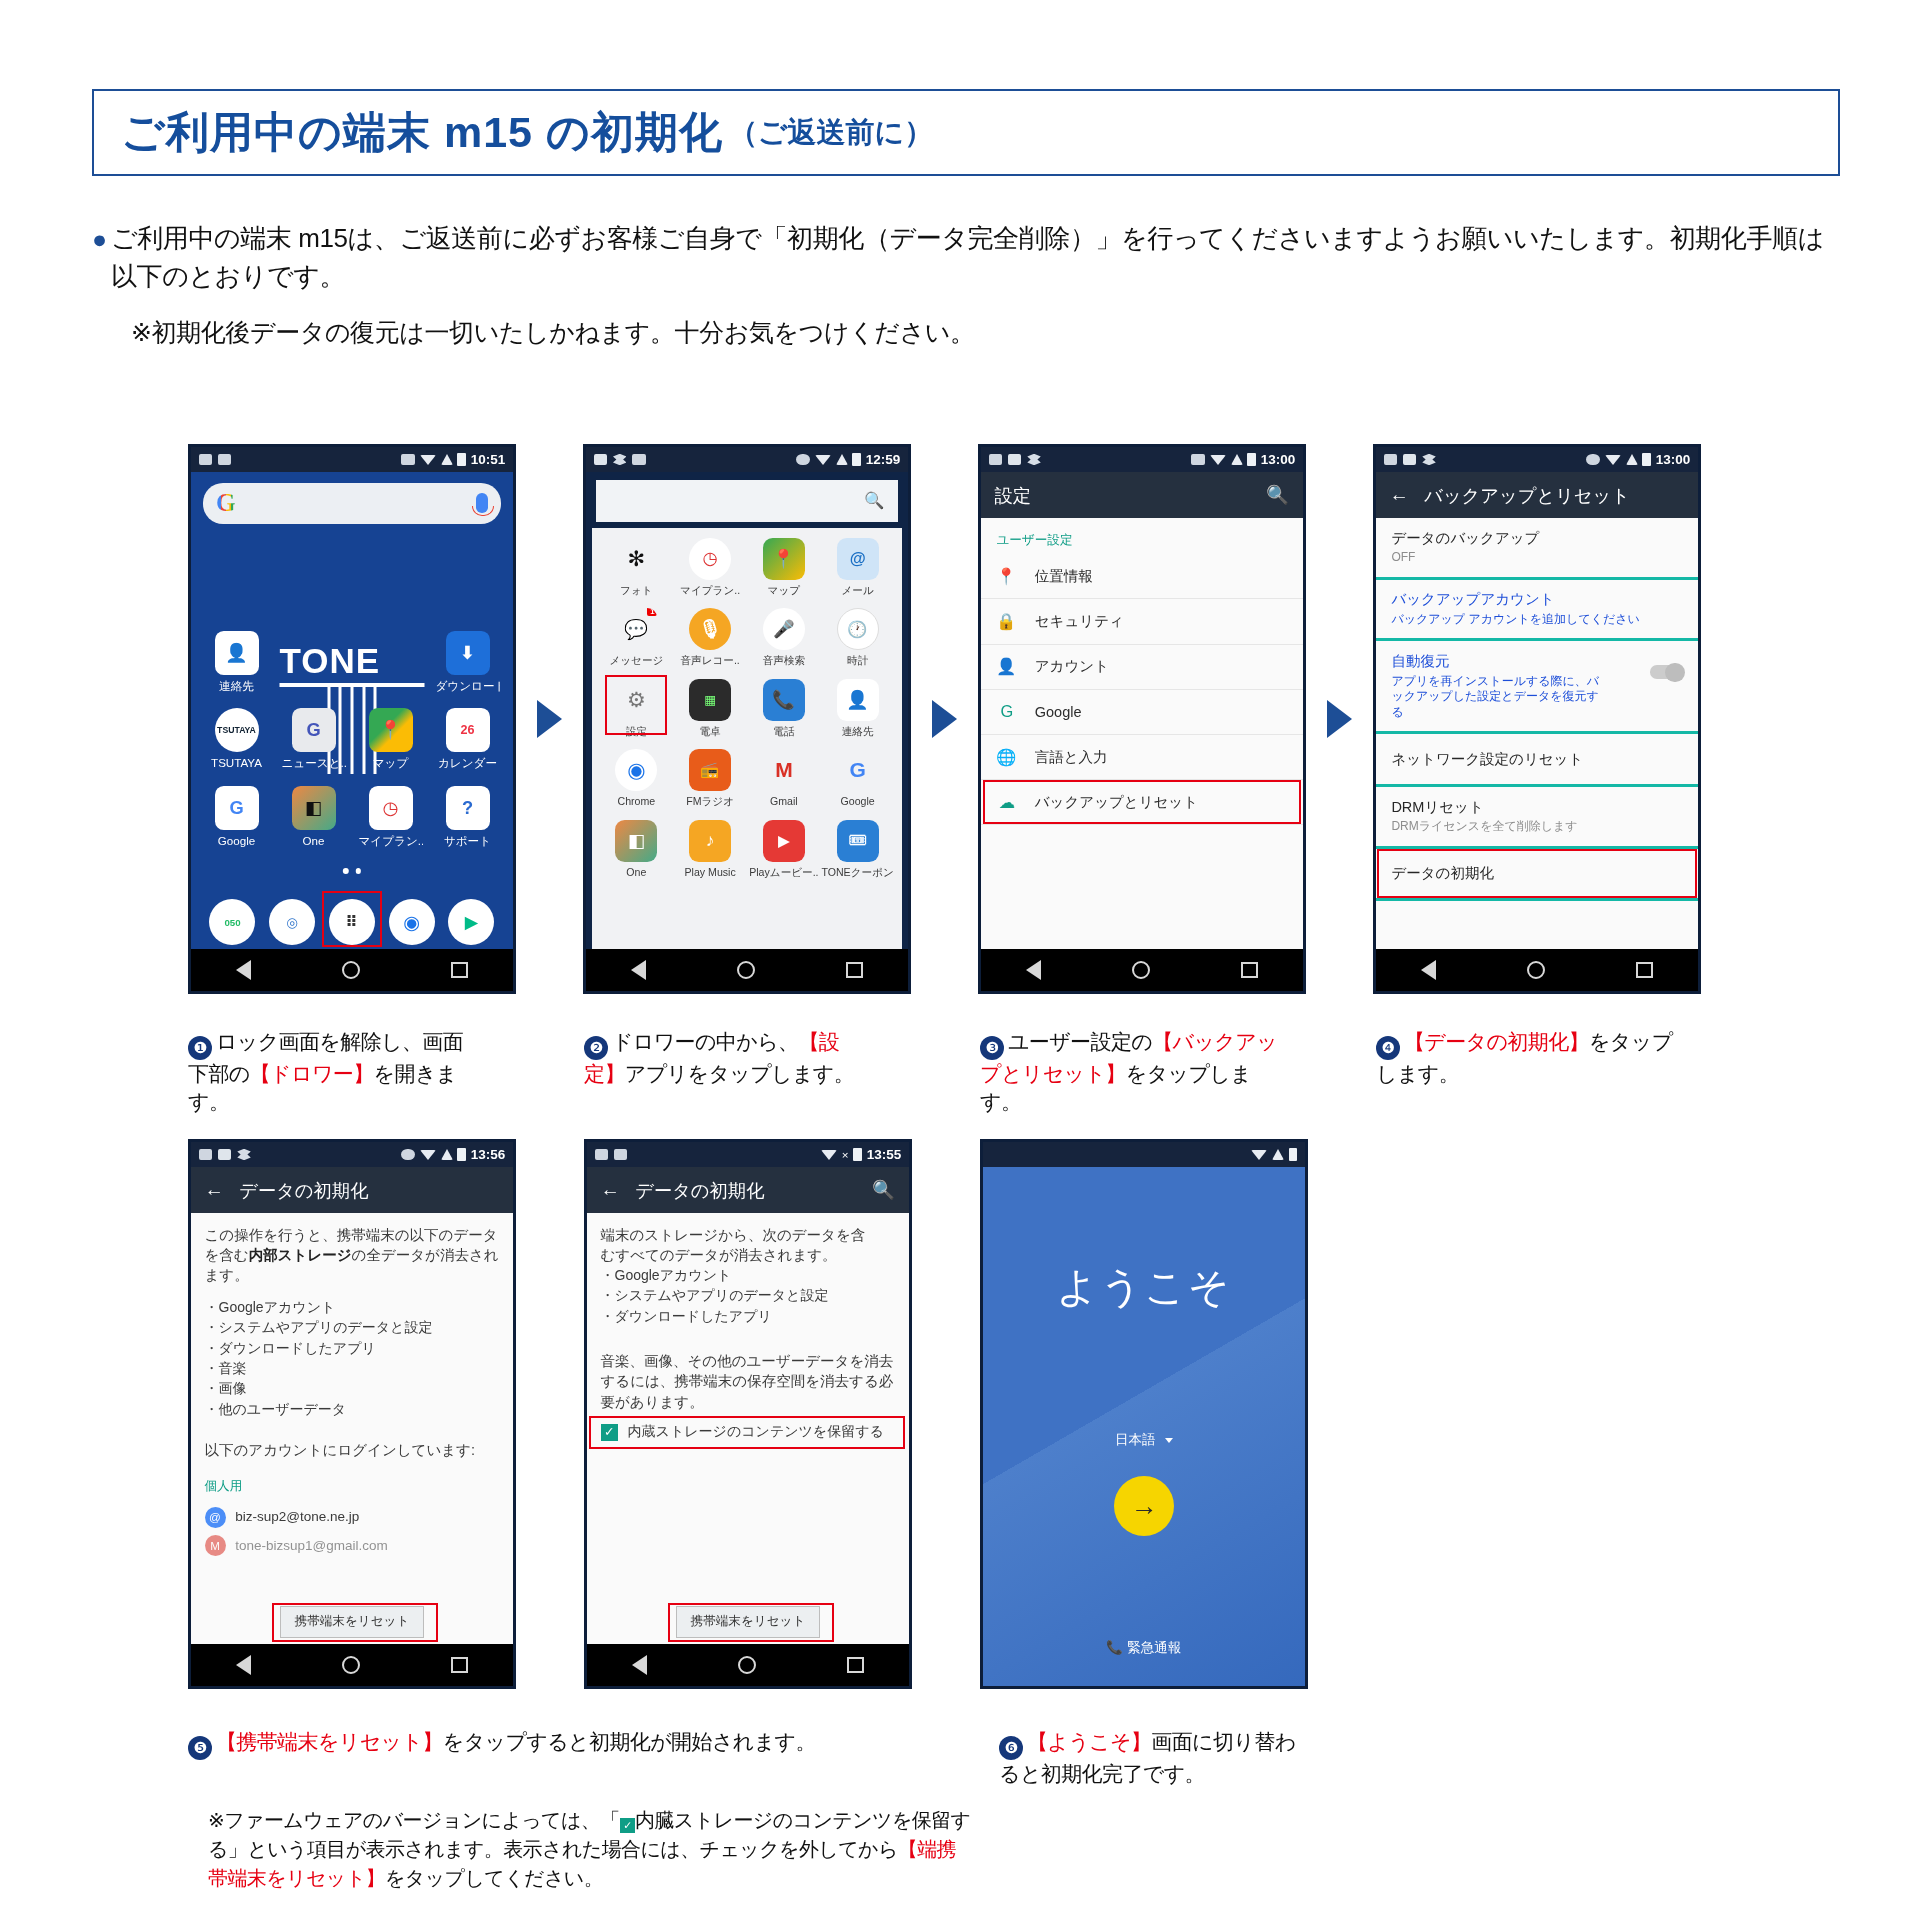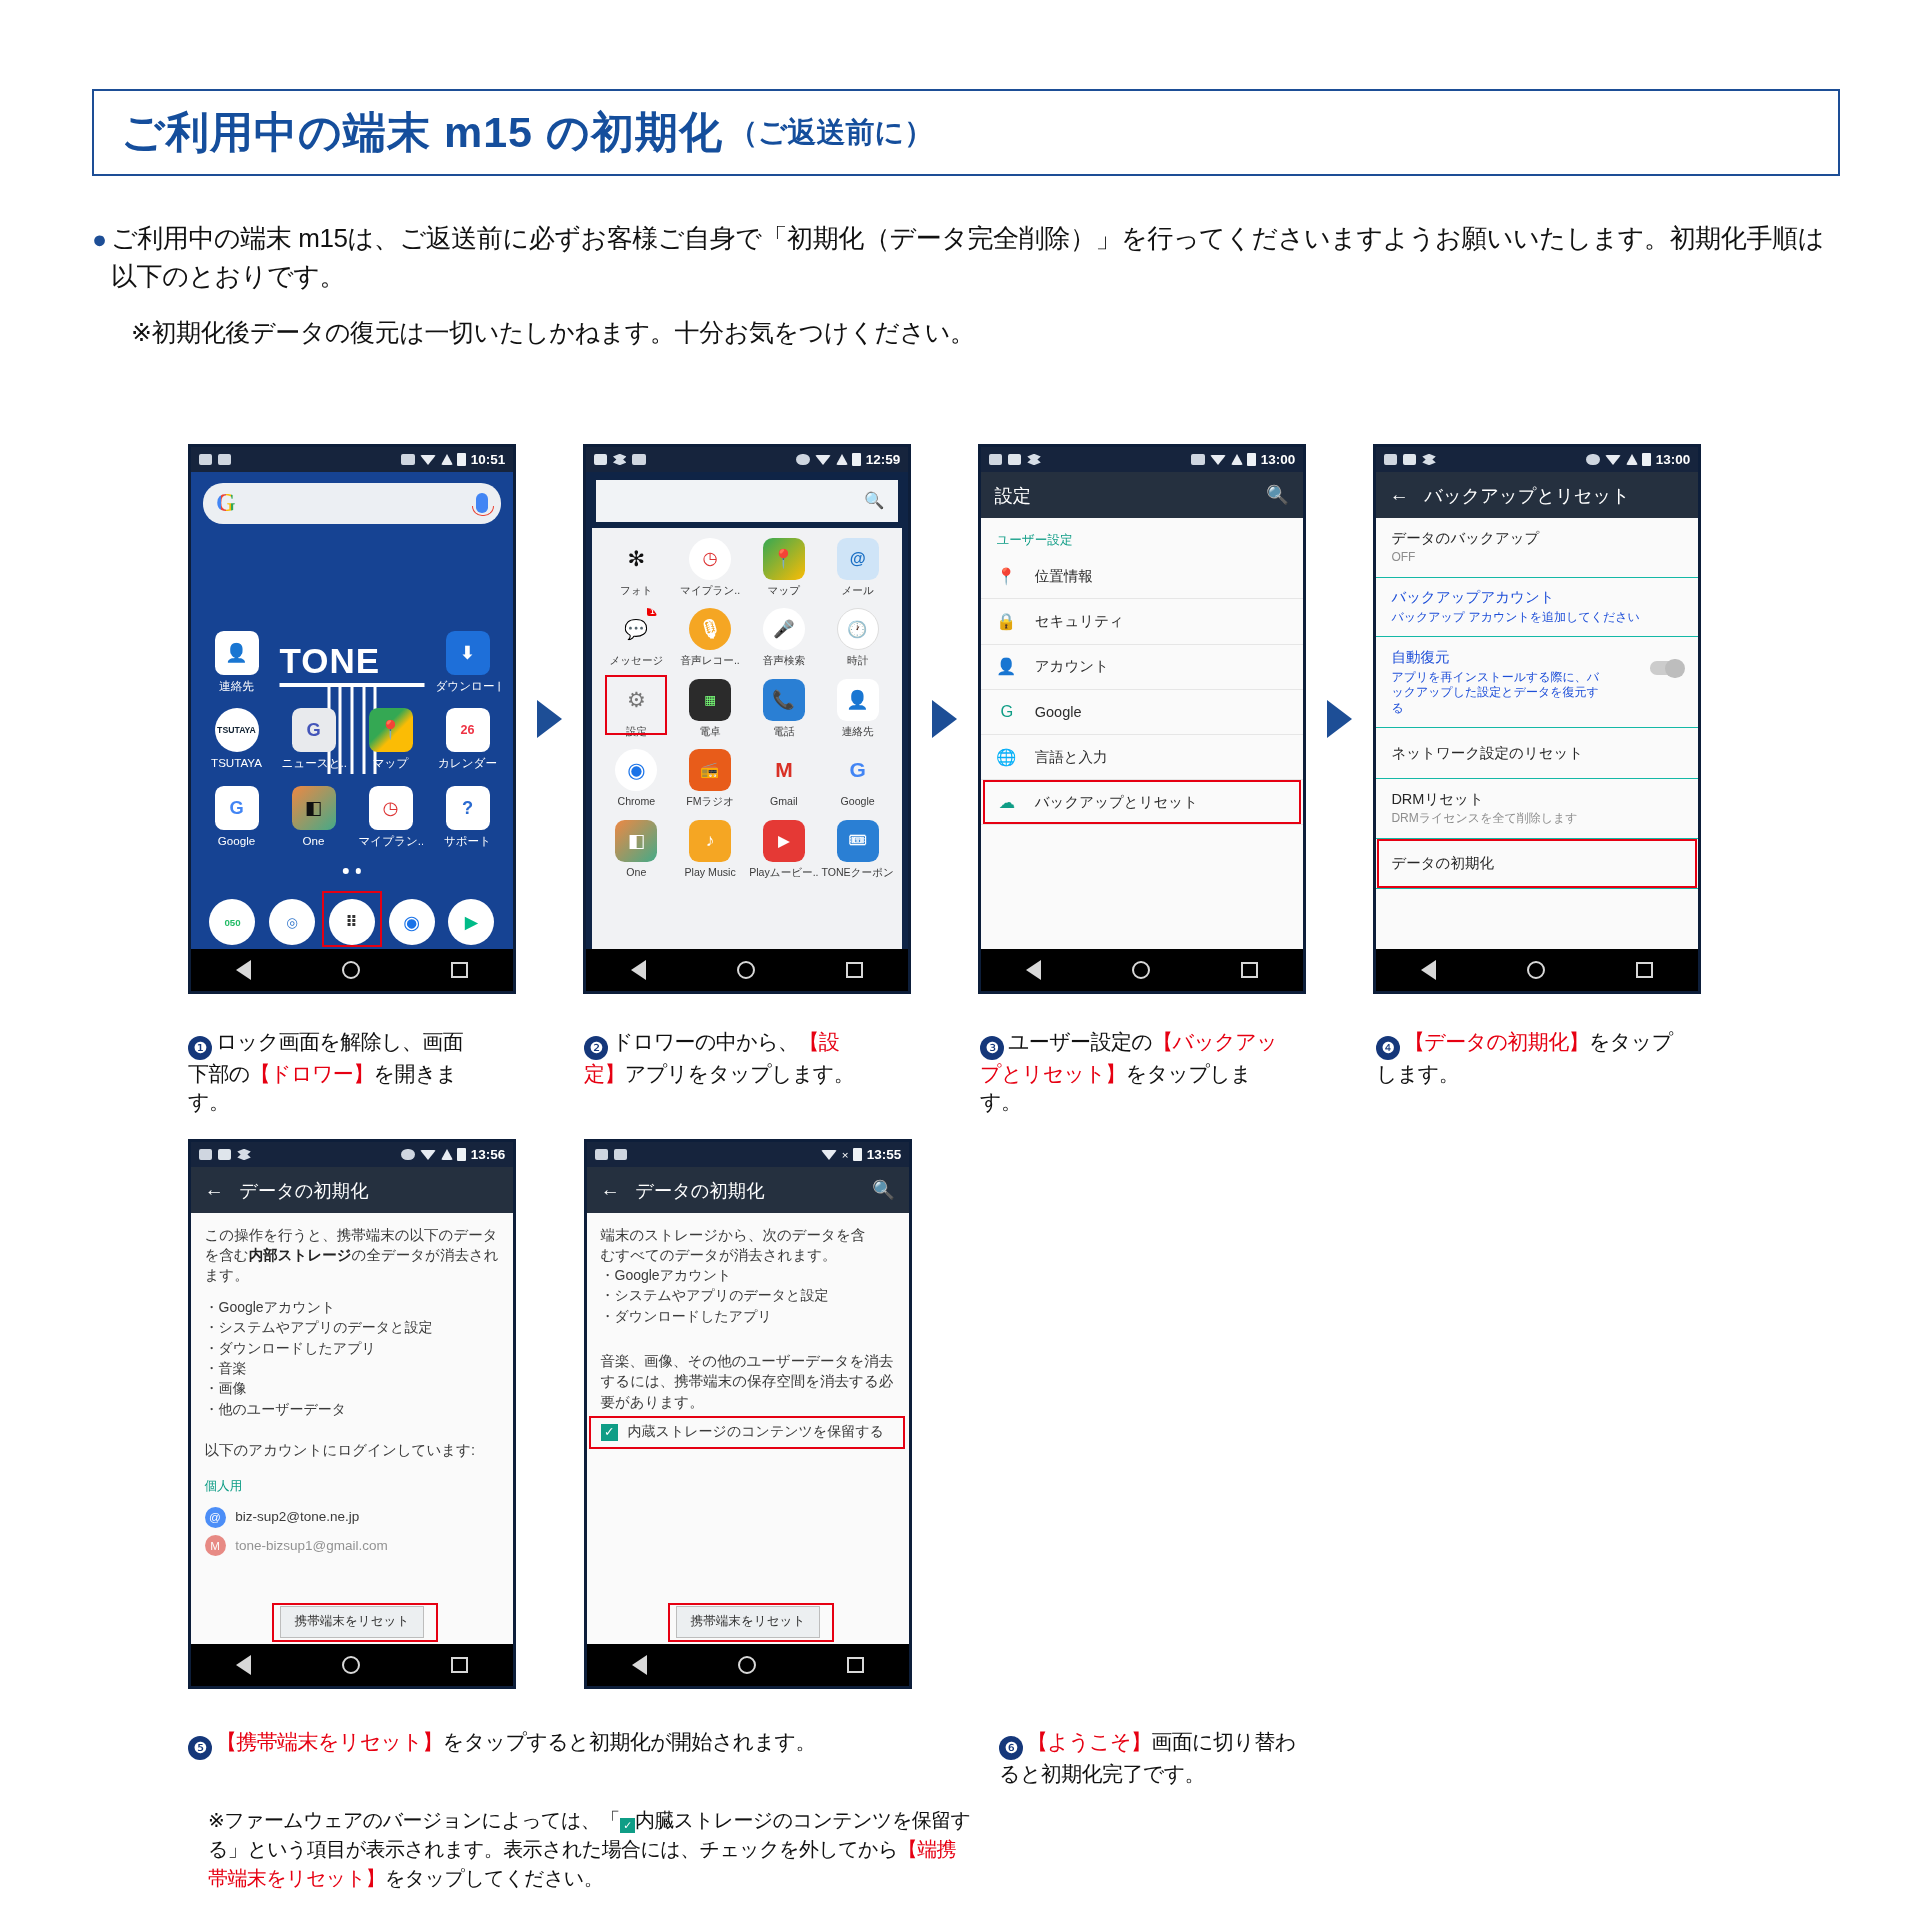--- a/index.html
+++ b/index.html
@@ -95,21 +95,21 @@
   .hl-box{ position:absolute; border:2.9px solid #e60012; }
 
   
   .set-body{position:absolute;top:25px;left:0;right:0;bottom:42px;background:#fafafa;}
   .appbar{height:46px;background:#25303f;display:flex;align-items:center;padding:0 13.5px;color:#fff;font-size:18.3px;}
   .appbar .back{margin-right:15.4px;font-size:19.3px;}
   .appbar .srch{margin-left:auto;font-size:18.3px;}
   .sec-label{color:#0f9d86;font-size:12.6px;padding:13.5px 15.4px 5.8px;}
   .srow{display:flex;align-items:center;padding:11.6px 15.4px;border-bottom:1px solid #e6e6e6;font-size:14.5px;color:#2c2c2c;}
   .srow .ic{width:21px;height:21px;margin-right:17.4px;display:flex;align-items:center;justify-content:center;color:#0f9d86;font-size:16.4px;}
-  .lrow{padding:10.6px 15.4px;border-bottom:1px solid #14b8a6;}
+  .lrow{padding:10.6px 15.4px;border-bottom:3px solid #14b8a6;}
   .lrow .t{font-size:14.5px;color:#262626;}
   .lrow .s{font-size:12px;color:#8d8d8d;margin-top:2.9px;line-height:1.3;}
   .lrow.dim .t,.lrow.dim .s{color:#1d4ed8;}
   .toggle{width:33px;height:13.5px;border-radius:6.8px;background:#ccc;position:relative;float:right;margin-top:13.5px;}
   .toggle::after{content:"";position:absolute;right:-1.9px;top:-2.9px;width:19.3px;height:19.3px;border-radius:50%;background:#bdbdbd;}
 
   
   .txt-body{position:absolute;top:25px;left:0;right:0;bottom:42px;background:#fafafa;}
   .txt-content{padding:11.6px 13.5px;font-size:14.5px;color:#3a3a3a;line-height:1.4;}
   .txt-content b{color:#222;}
@@ -616,20 +616,44 @@
         <div class="navbar">
           <span class="nav-back"></span>
           <span class="nav-home"></span>
           <span class="nav-rec"></span>
         </div>
       </div>
     </div>
 
     <div style="width:68px"></div>
 
+    <div class="phone-wrap">
+      <div class="phone">
+        <div class="statusbar">
+          <span class="sb-left"></span>
+          <span class="sb-right">
+            <i class="sb-ic wifi"></i>
+            <i class="sb-ic tri"></i>
+            <i class="sb-ic batt"></i>
+          </span>
+        </div>
+        <div class="wel-body">
+          <div class="wel-title">ようこそ</div>
+          <div class="lang">
+            <span>日本語</span>
+            <span class="caret"></span>
+          </div>
+          <div class="go">→</div>
+          <div class="emerg">
+            <span>📞</span>
+            <span>緊急通報</span>
+          </div>
+        </div>
+      </div>
+    </div>
   </div>
 
   <div class="cap" style="left:999px; top:1728px; width:309px;">
     <span class="num">❻</span><span class="red">【ようこそ】</span><span>画面に切り替わると初期化完了です。</span>
   </div>
   <div class="cap" style="left:188px; top:1728px; width:869px;">
     <span class="num">❺</span><span class="red">【携帯端末をリセット】</span><span>をタップすると初期化が開始されます。</span>
   </div>
 
   <div class="foot" style="left:208px; top:1806px; width:763px;">

